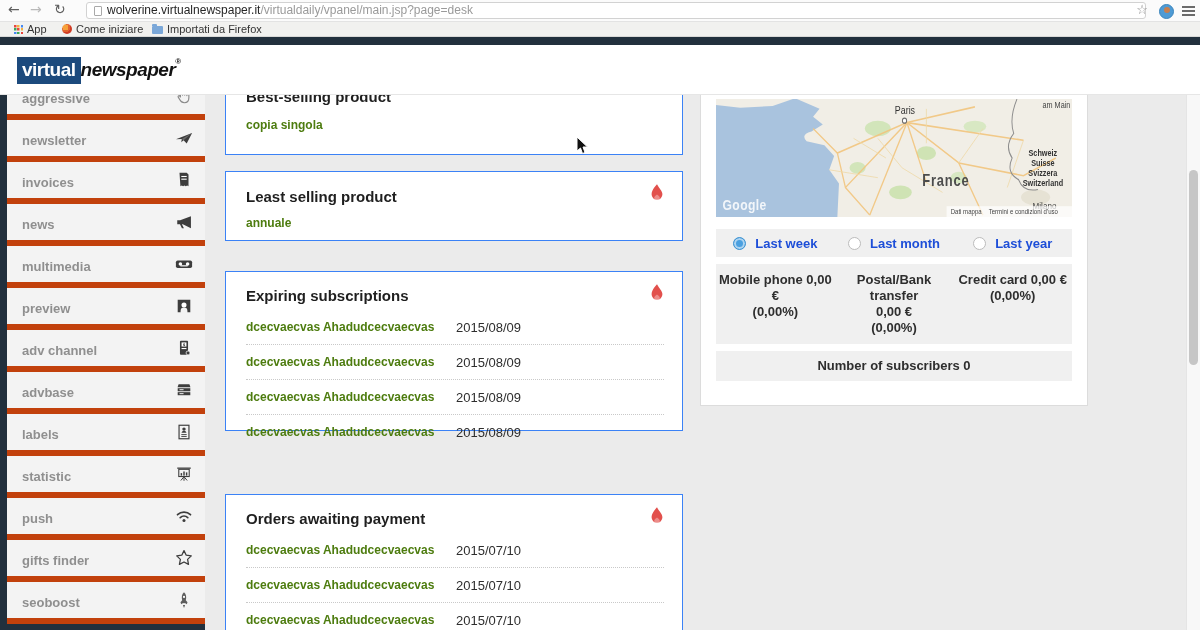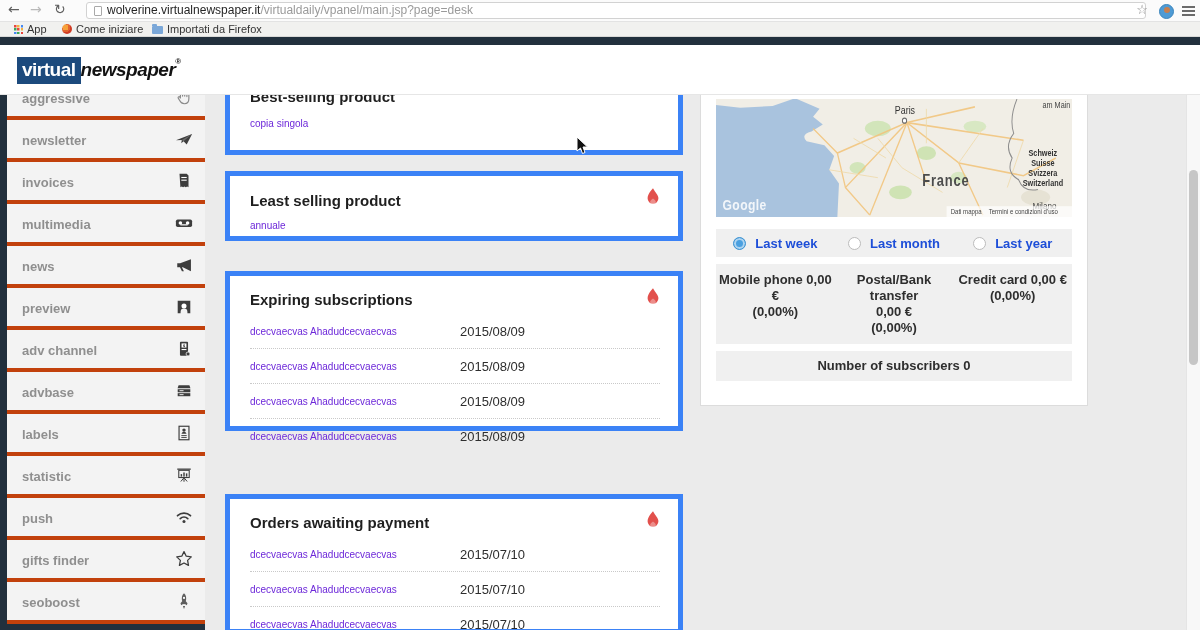--- a/index.html
+++ b/index.html
@@ -50,29 +50,29 @@
   .rook-btn { position:absolute; left:931px; top:51px; width:37px; height:37px; border:1px solid #ededed; border-radius:50%; text-align:center; line-height:35px; font-family:"DejaVu Sans",sans-serif; font-size:17px; color:#3a3a3a; cursor:pointer; background:#fff; }
   .v-logo { position:absolute; left:977px; top:55px; cursor:pointer; }
   .welcome { position:absolute; left:1014px; top:61px; font-size:14px; font-style:italic; font-weight:bold; color:#1d1d1d; white-space:nowrap; }
   .welcome .user { text-decoration:underline; cursor:pointer; }
   .power-btn { position:absolute; left:1149px; top:59px; cursor:pointer; }
   
   .content-bg { position:absolute; left:205px; right:14px; top:95px; bottom:0; background:#ebebeb; }
   
   .sidebar { position:absolute; left:7px; top:95px; width:198px; bottom:0; background:#f3f3f3; overflow:hidden; }
   .sidebar-list { margin-top:-17px; }
-  .side-item { height:42px; border-bottom:4px solid #c2410c; position:relative; cursor:pointer; background:#f3f3f3; }
+  .side-item { height:42px; border-bottom:6px solid #c2410c; position:relative; cursor:pointer; background:#f3f3f3; }
   .side-item .lbl { display:block; line-height:41px; padding-left:15px; font-size:13px; font-weight:bold; color:#8f8f8f; }
   .side-item .ico { position:absolute; right:12px; top:50%; transform:translateY(-50%); width:18px; height:18px; }
   .side-item-active-sliver { height:40px; background:#22303d; }
   
-  .card { position:absolute; background:#fff; border:5px solid #3b82f6; }
+  .card { position:absolute; background:#fff; border:1px solid #3b82f6; }
   .card h3 { font-size:15px; font-weight:bold; color:#1f1f1f; }
   .flame { position:absolute; right:15px; top:10px; }
-  .card .link { font-size:10px; font-weight:normal; color:#6d28d9; text-decoration:none; cursor:pointer; }
+  .card .link { font-size:12px; font-weight:bold; color:#4d7c0f; text-decoration:none; cursor:pointer; }
   .card-best { left:225px; top:95px; width:458px; height:60px; border-top:none; overflow:hidden; }
   .card-best h3 { margin:-7px 0 0 20px; }
   .card-best .link { display:inline-block; margin:13px 0 0 20px; }
   .card-least { left:225px; top:171px; width:458px; height:70px; }
   .card-least h3 { margin:16px 0 0 20px; }
   .card-least .link { display:inline-block; margin:11px 0 0 20px; }
   .card-expiring { left:225px; top:271px; width:458px; height:160px; }
   .card-orders { left:225px; top:494px; width:458px; height:140px; overflow:hidden; }
   .card-expiring h3, .card-orders h3 { margin:15px 0 6px 20px; }
   .rows { margin:0 18px 0 20px; }
@@ -188,33 +188,33 @@
     <div class="side-item">
       <span class="lbl">invoices</span>
       <span class="ico"><svg viewBox="0 0 20 20" width="18" height="18">
             <path d="M5 2 h8 l2 2 v13 l-1.5-1 -1.5 1 -1.5-1 -1.5 1 -1.5-1 -1.5 1 z" fill="#3d3d3d"></path>
             <rect x="7" y="5.5" width="6" height="1.2" fill="#fff"></rect>
             <rect x="7" y="8.5" width="6" height="1.2" fill="#fff"></rect>
           </svg></span>
     </div>
 
     <div class="side-item">
+      <span class="lbl">news</span>
+      <span class="ico"><svg viewBox="0 0 20 20" width="18" height="18">
+            <path d="M2.5 8 v4.5 h3 l2.2 4.5 h2.2 l-2.2-4.5 h1 l9 4.5 V3.5 l-12 4.5 z" fill="#3d3d3d"></path>
+          </svg></span>
+    </div>
+
+    <div class="side-item">
       <span class="lbl">multimedia</span>
       <span class="ico"><svg viewBox="0 0 20 20" width="18" height="18">
             <rect x="1" y="6" width="18" height="8.5" rx="2" fill="#3d3d3d"></rect>
             <circle cx="6" cy="10" r="2" fill="#fff"></circle>
             <circle cx="14" cy="10" r="2" fill="#fff"></circle>
             <rect x="6" y="11.4" width="8" height="1.3" fill="#fff"></rect>
-          </svg></span>
-    </div>
-
-    <div class="side-item">
-      <span class="lbl">news</span>
-      <span class="ico"><svg viewBox="0 0 20 20" width="18" height="18">
-            <path d="M2.5 8 v4.5 h3 l2.2 4.5 h2.2 l-2.2-4.5 h1 l9 4.5 V3.5 l-12 4.5 z" fill="#3d3d3d"></path>
           </svg></span>
     </div>
 
     <div class="side-item">
       <span class="lbl">preview</span>
       <span class="ico"><svg viewBox="0 0 20 20" width="18" height="18">
             <path d="M3 3 h14 v14 h-3.2 v-1.5 a3.8 3.8 0 0 0-7.6 0 v1.5 H3 z" fill="#3d3d3d"></path>
             <circle cx="10" cy="9" r="2.8" fill="#fff"></circle>
           </svg></span>
     </div>

